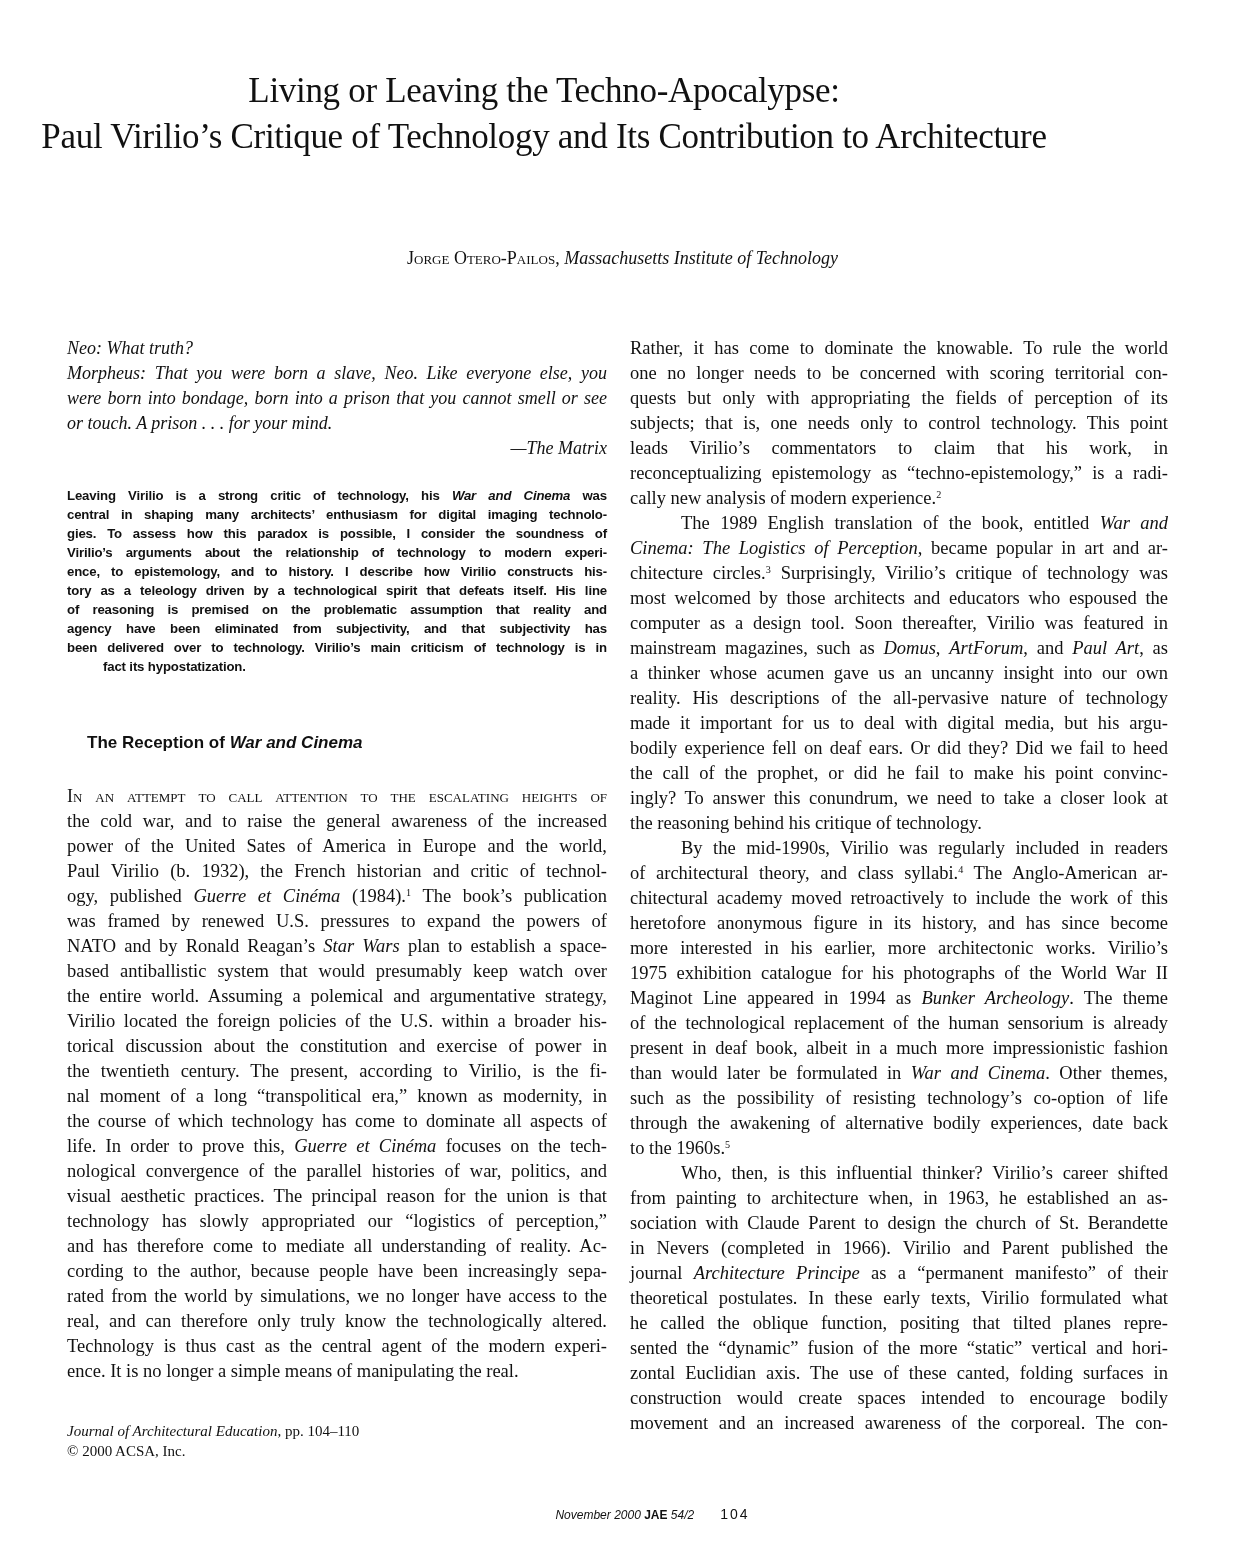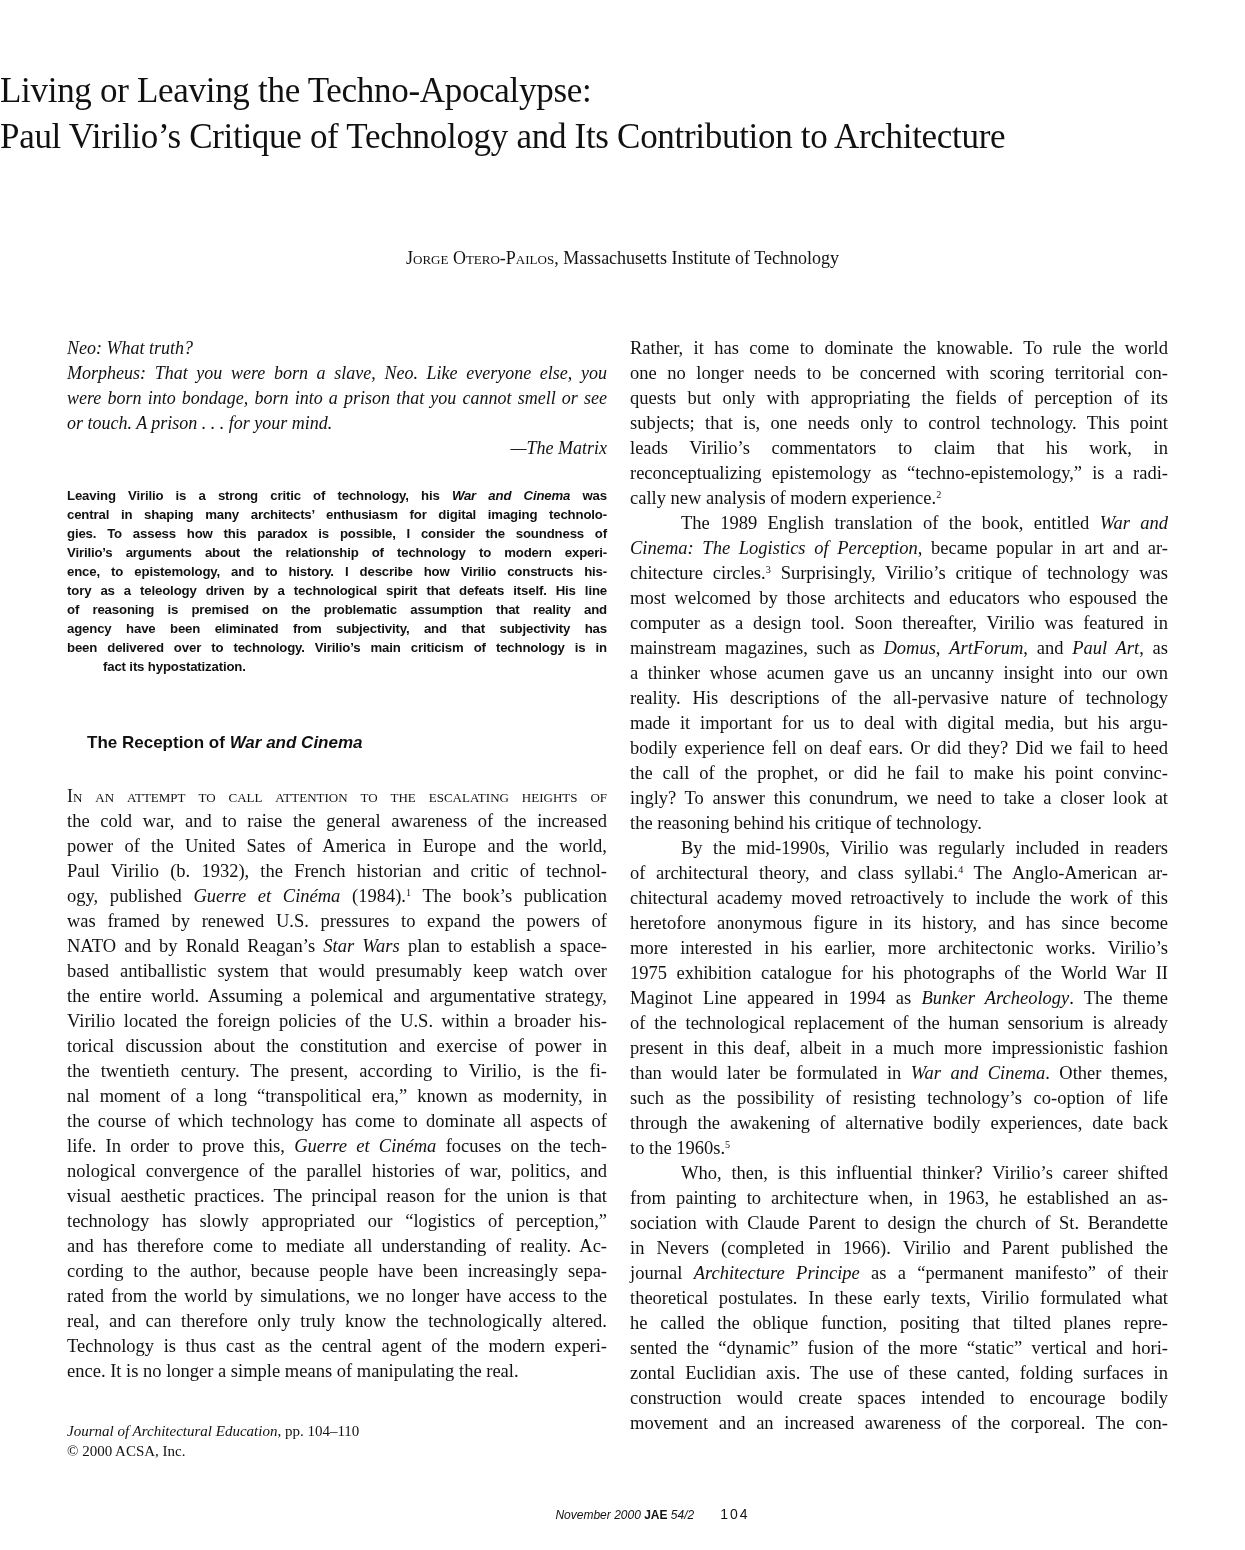--- a/index.html
+++ b/index.html
@@ -1,23 +1,23 @@
 <!DOCTYPE html>
 <html><head>
 <meta charset="utf-8">
 <style>
   html, body { margin: 0; padding: 0; background: #ffffff; }
   body { width: 1245px; height: 1550px; position: relative; overflow: hidden; color: #111; }
 
-  #title { position: absolute; left: 0; top: 68px; width: 1088px; text-align: left;
+  #title { position: absolute; left: 0; top: 68px; width: 1088px; text-align: center;
            font-family: "Liberation Serif", serif; font-size: 35px; line-height: 46px; color: #111; letter-spacing: -0.3px; }
   #byline { position: absolute; left: 0; top: 245px; width: 1245px; text-align: center;
             font-family: "Liberation Serif", serif; font-size: 18px; line-height: 26px; }
   #byline .sc { font-variant: small-caps; }
-  #byline .aff { }
+  #byline .aff { font-style: italic; }
 
   .col { position: absolute; top: 336px; width: 540px; }
   #col-left { left: 67px; }
   #col-right { left: 630px; width: 538px; }
 
   .line { white-space: nowrap; display: block; height: 25px; line-height: 25px;
           font-family: "Liberation Serif", serif; font-size: 18.5px; text-align: justify; text-align-last: justify; }
   .line.last { text-align-last: left; }
   .line.indent { text-indent: 51px; }
 
@@ -141,21 +141,21 @@
     <span class="line"><span>ingly? To answer this conundrum, we need to take a closer look at</span></span>
     <span class="line last"><span>the reasoning behind his critique of technology.</span></span>
     <span class="line indent"><span>By the mid-1990s, Virilio was regularly included in readers</span></span>
     <span class="line"><span>of architectural theory, and class syllabi.</span><sup>4</sup><span> The Anglo-American ar-</span></span>
     <span class="line"><span>chitectural academy moved retroactively to include the work of this</span></span>
     <span class="line"><span>heretofore anonymous figure in its history, and has since become</span></span>
     <span class="line"><span>more interested in his earlier, more architectonic works. Virilio’s</span></span>
     <span class="line"><span>1975 exhibition catalogue for his photographs of the World War II</span></span>
     <span class="line"><span>Maginot Line appeared in 1994 as </span><i>Bunker Archeology</i><span>. The theme</span></span>
     <span class="line"><span>of the technological replacement of the human sensorium is already</span></span>
-    <span class="line"><span>present in this deaf, albeit in a much more impressionistic fashion</span></span>
+    <span class="line"><span>present in deaf book, albeit in a much more impressionistic fashion</span></span>
     <span class="line"><span>than would later be formulated in </span><i>War and Cinema</i><span>. Other themes,</span></span>
     <span class="line"><span>such as the possibility of resisting technology’s co-option of life</span></span>
     <span class="line"><span>through the awakening of alternative bodily experiences, date back</span></span>
     <span class="line last"><span>to the 1960s.</span><sup>5</sup></span>
     <span class="line indent"><span>Who, then, is this influential thinker? Virilio’s career shifted</span></span>
     <span class="line"><span>from painting to architecture when, in 1963, he established an as-</span></span>
     <span class="line"><span>sociation with Claude Parent to design the church of St. Berandette</span></span>
     <span class="line"><span>in Nevers (completed in 1966). Virilio and Parent published the</span></span>
     <span class="line"><span>journal </span><i>Architecture Principe</i><span> as a “permanent manifesto” of their</span></span>
     <span class="line"><span>theoretical postulates. In these early texts, Virilio formulated what</span></span>

